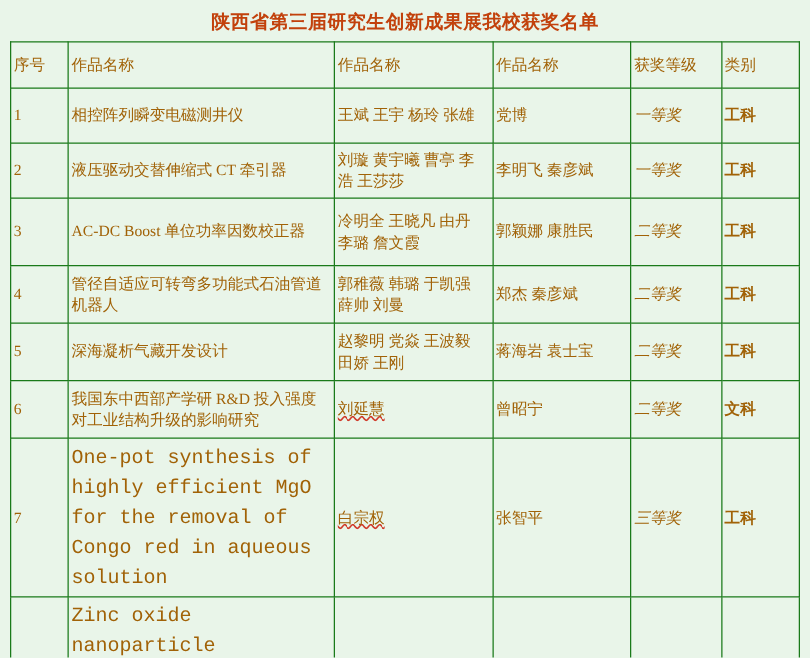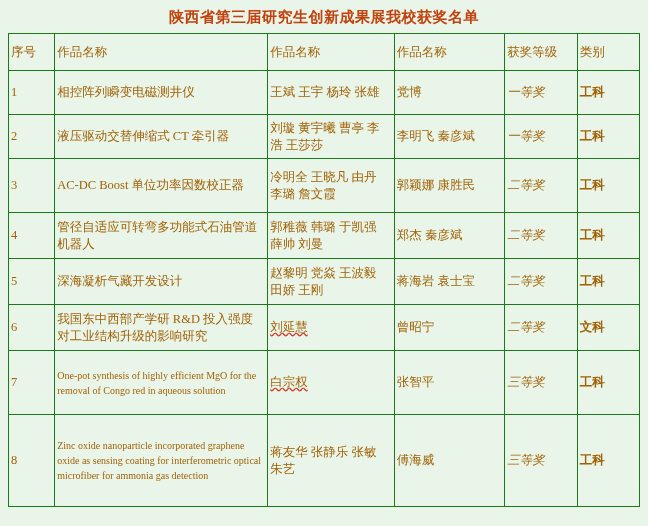--- a/index.html
+++ b/index.html
@@ -56,22 +56,22 @@
   col.c-advisor { width: 110px; }
   col.c-level   { width: 72px; }
   col.c-cat     { width: 62px; }
 
   .cell-no { font-size: 12px; }
   .cell-title {
     padding-left: 4px;
     padding-right: 4px;
   }
   .cell-title.en {
-    font-family: Liberation Serif, serif;
-    font-size: 10px;
+    font-family: Liberation Mono, monospace;
+    font-size: 16px;
     line-height: 1.5;
   }
   .cell-authors { font-size: 12.5px; line-height: 1.5; }
   .cell-advisor { font-size: 12.5px; }
   .cell-level   { font-size: 12.5px; font-style: italic; }
   .cell-cat     { font-size: 12.5px; font-weight: bold; }
 
   
   .spell-red {
     text-decoration: underline wavy #d03a2a;

